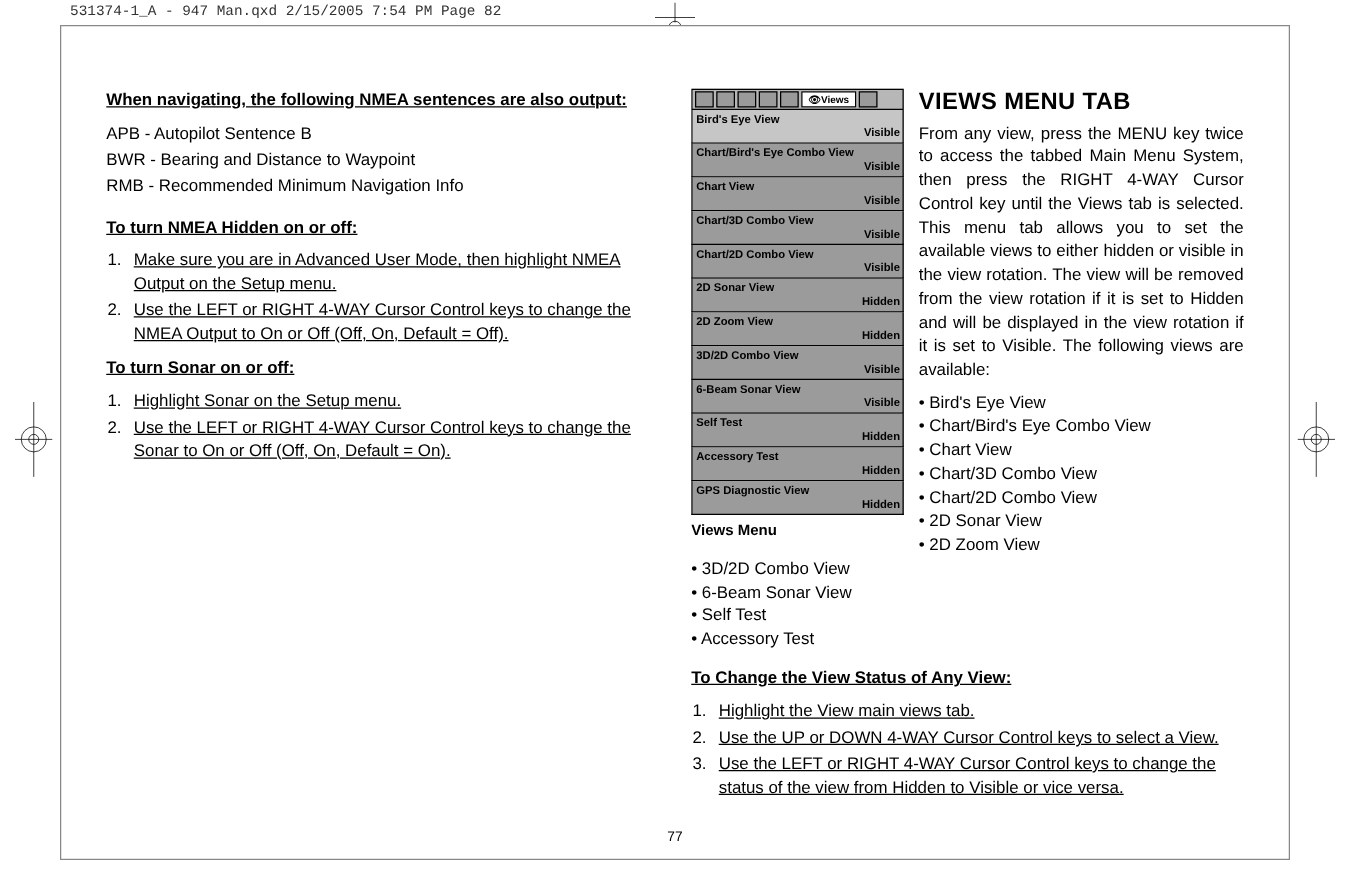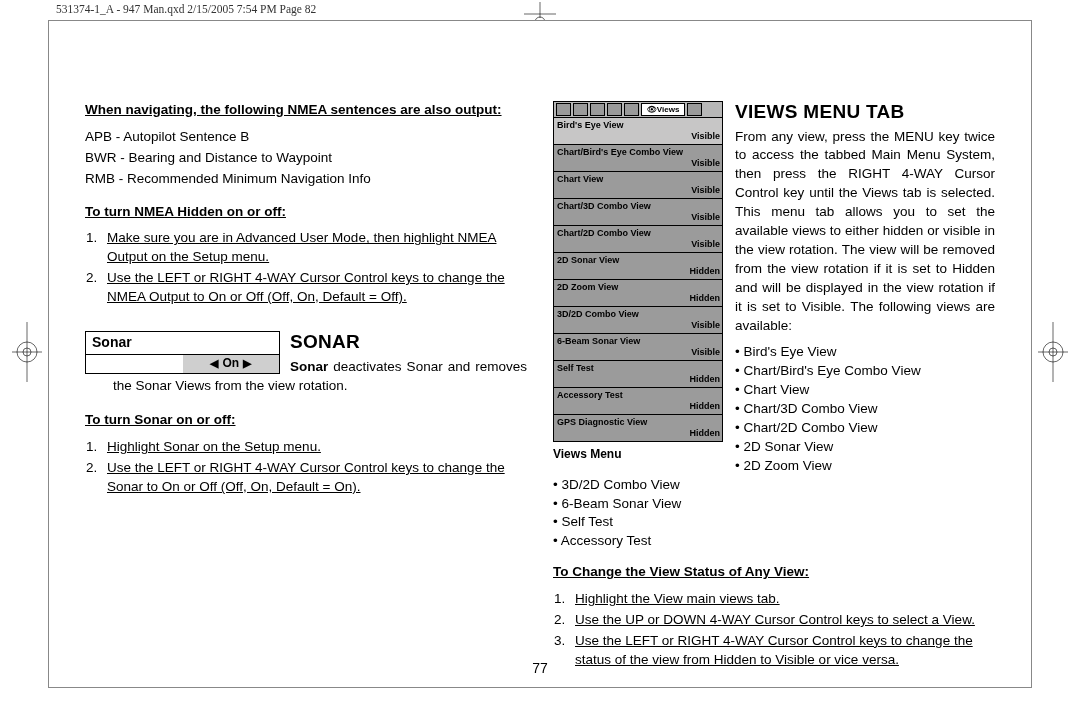--- a/index.html
+++ b/index.html
@@ -38,35 +38,35 @@
     top: 20px;
     bottom: 20px;
     border: 0.5px solid #888;
     background: #fff;
     box-sizing: border-box;
   }
   .slug {
     position: absolute;
     top: 3px;
     left: 56px;
-    font-family: Liberation Serif, serif;
+    font-family: Liberation Mono, monospace;
     font-size: 11.5px;
     color: #333;
     text-align: right;
   }
   .cols {
     position: absolute;
     left: 36px;
     right: 36px;
     top: 48px;
     bottom: 30px;
     display: flex;
     gap: 26px;
   }
-  .col { width: 50%; font-size: 13.5px; line-height: 1.4; margin-top: 30px; }
+  .col { width: 50%; font-size: 13.5px; line-height: 1.4; }
   .h1 {
     font-family: "Arial Black", Impact, sans-serif;
     font-weight: 900;
     font-size: 19px;
     letter-spacing: 0.3px;
     text-transform: uppercase;
     margin: 0 0 2px 0;
     padding-left: 14px;
   }
   .bold { font-weight: 700; }
@@ -169,21 +169,21 @@
     font-weight: 700;
     font-size: 12px;
     width: 170px;
     margin-top:4px;
   }
   .pagenum {
     position:absolute;
     bottom:11px;
     left:50%;
     transform:translateX(-50%);
-    font-size:14px;
+    font-size:11px;
   }
   .bullets { margin:4px 0 4px 0; }
   .bullets div::before { content:"• "; }
   ol.list { list-style: decimal outside; }
   .just { text-align: justify; padding-left: 28px; }
 </style>
 </head>
 <body>
 
 <div class="crop left">
@@ -220,37 +220,20 @@
       <div class="para" style="margin-bottom:2px">APB - Autopilot Sentence B</div>
       <div class="para" style="margin-bottom:2px">BWR - Bearing and Distance to Waypoint</div>
       <div class="para">RMB - Recommended Minimum Navigation Info</div>
 
       <div class="para bold" style="text-decoration:underline; margin-top:14px">To turn NMEA Hidden on or off:</div>
       <ol class="list">
         <li>Make sure you are in Advanced User Mode, then highlight NMEA Output on the Setup menu.</li>
         <li>Use the LEFT or RIGHT 4-WAY Cursor Control keys to change the NMEA Output to On or Off (Off, On, Default = Off).</li>
       </ol>
 
-      <div style="margin-top:22px; overflow:hidden">
-        <div class="sonar-ui">
-          <div class="row1">Sonar</div>
-          <div class="row2">
-            <div class="half"></div>
-            <div class="half on">
-              <span class="tri">◀</span>
-              <span>On</span>
-              <span class="tri">▶</span>
-            </div>
-          </div>
-        </div>
-        <div class="h1">Sonar</div>
-        <div class="para just">
-          <span class="bold">Sonar</span><span> deactivates Sonar and removes the Sonar Views from the view rotation.</span>
-        </div>
-      </div>
 
       <div class="para bold" style="text-decoration:underline; margin-top:8px">To turn Sonar on or off:</div>
       <ol class="list">
         <li>Highlight Sonar on the Setup menu.</li>
         <li>Use the LEFT or RIGHT 4-WAY Cursor Control keys to change the Sonar to On or Off (Off, On, Default = On).</li>
       </ol>
     </div>
 
     <div class="col">
       <div style="overflow:hidden">

